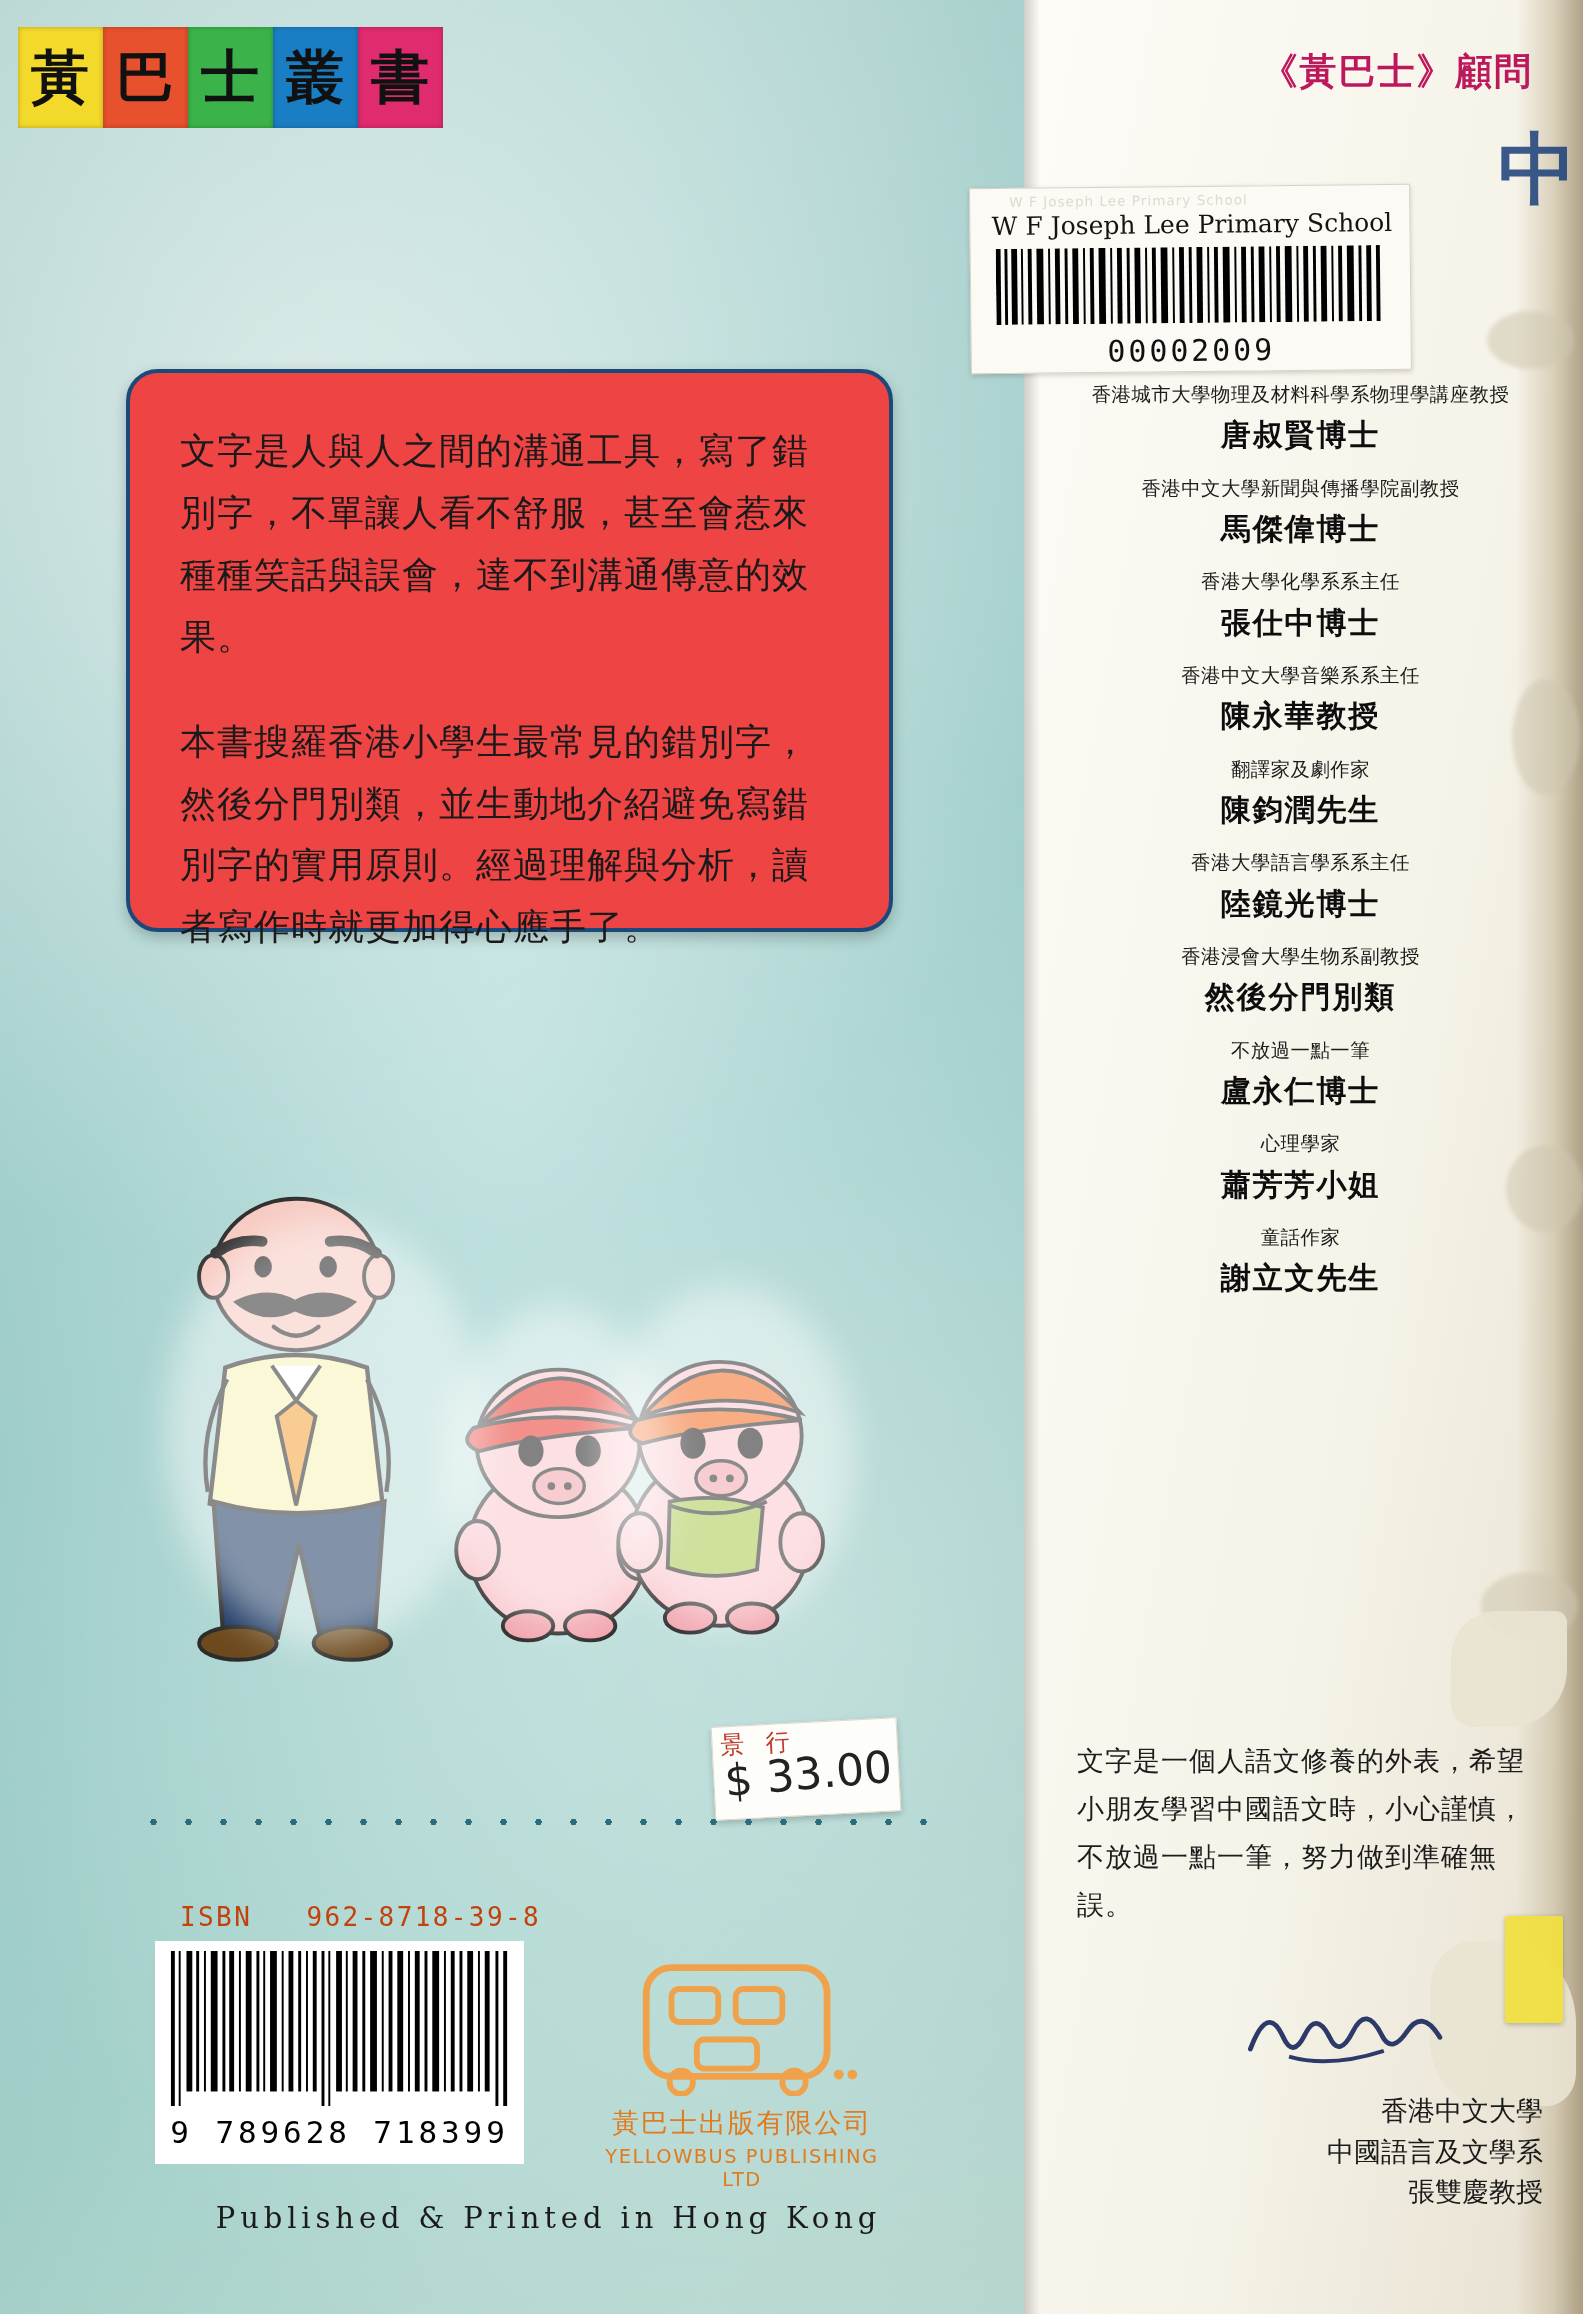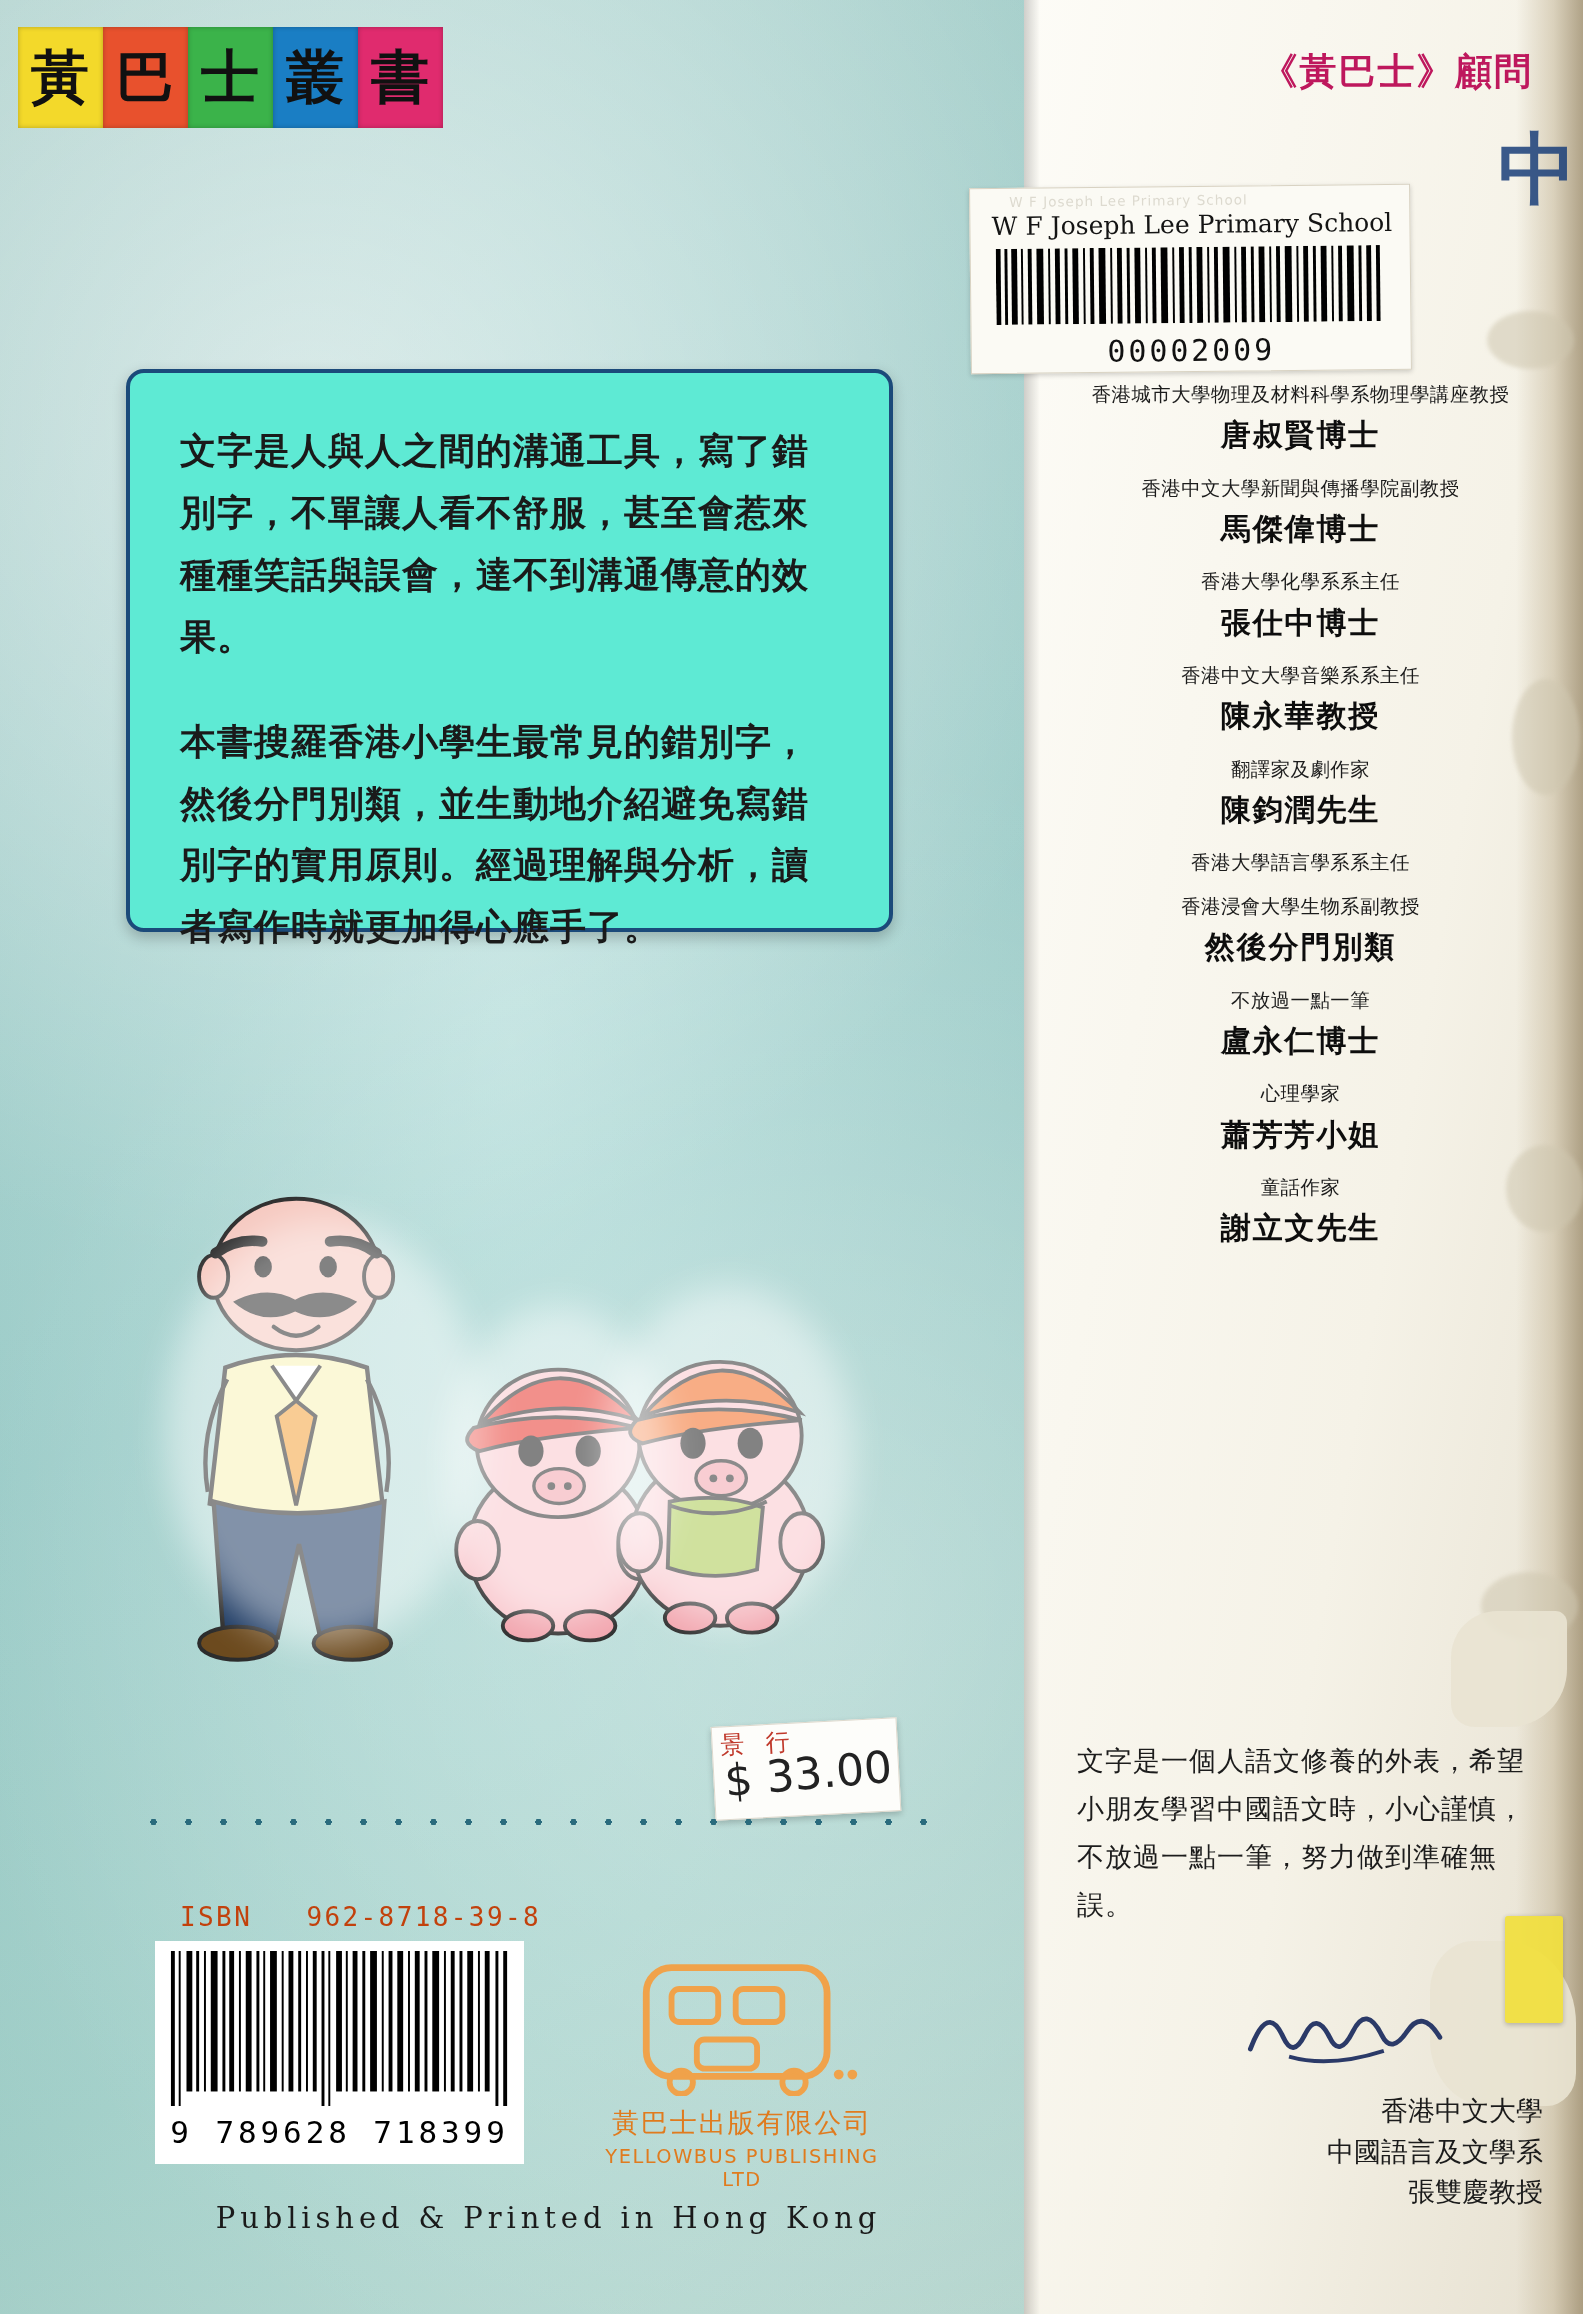--- a/index.html
+++ b/index.html
@@ -51,23 +51,23 @@
     font-family:"DejaVu Sans","Liberation Sans",sans-serif;
     font-size:58px;font-weight:bold;color:#111;
     box-shadow:0 0 5.8px rgba(0,0,0,.25) inset;
   }
   .sq.c1{background:#f3d92a}.sq.c2{background:#e8512d}.sq.c3{background:#3bb34a}
   .sq.c4{background:#1a7ec4}.sq.c5{background:#e02b6e}
 
   
   .blurb{
     position:absolute;left:126px;top:369px;width:767px;height:563px;
-    background:#5eead4;border:4.9px solid #1b4a7a;border-radius:18px;
+    background:#ef4444;border:4.9px solid #1b4a7a;border-radius:32px;
     box-shadow:0 5.8px 13.6px rgba(0,0,0,.22);
-    padding:47px 50px;box-sizing:border-box;font-weight:bold;
+    padding:47px 50px;box-sizing:border-box;
   }
   .blurb p{
     margin:0 0 43px 0;
     font-size:36px;line-height:1.72;color:#1a1a1a;
     letter-spacing:1px;
     font-family:"DejaVu Sans","Liberation Sans",sans-serif;
   }
   .blurb p:last-child{margin-bottom:0;}
 
   
@@ -443,20 +443,21 @@
     <div class="advisor">
       <div class="role">香港中文大學音樂系系主任</div>
       <div class="nm">陳永華教授</div>
     </div>
     <div class="advisor">
       <div class="role">翻譯家及劇作家</div>
       <div class="nm">陳鈞潤先生</div>
     </div>
     <div class="advisor">
       <div class="role">香港大學語言學系系主任</div>
+      <div class="nm">陸鏡光博士</div>
     </div>
     <div class="advisor">
       <div class="role">香港浸會大學生物系副教授</div>
       <div class="nm">然後分門別類</div>
     </div>
     <div class="advisor">
       <div class="role">不放過一點一筆</div>
       <div class="nm">盧永仁博士</div>
     </div>
     <div class="advisor">

